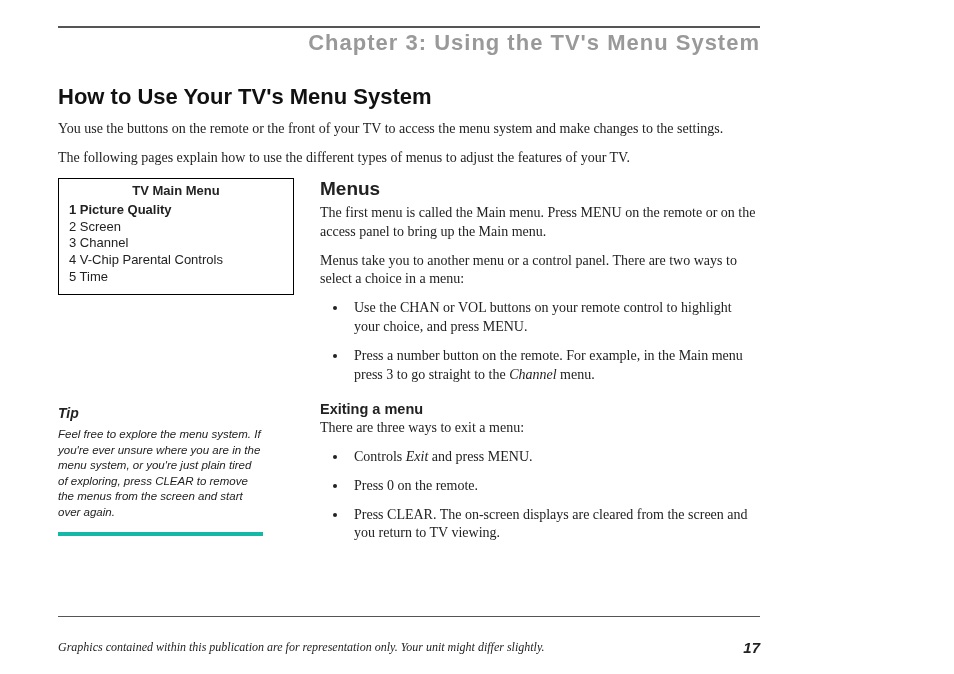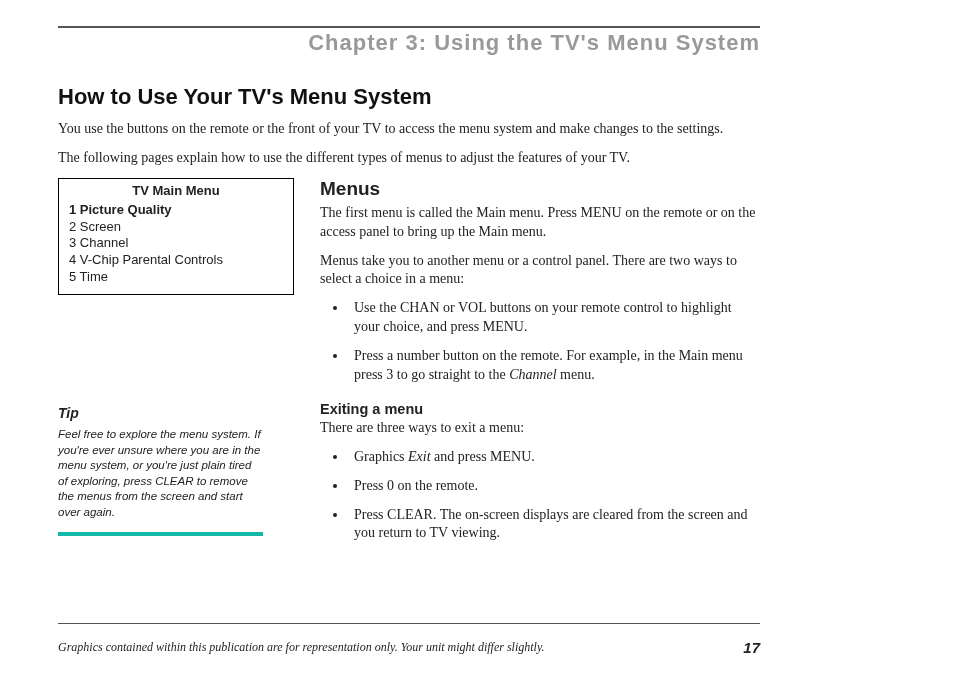--- a/index.html
+++ b/index.html
@@ -110,21 +110,21 @@
     font-size: 14.5px;
     margin: 16px 0 2px 0;
   }
   .ital { font-style: italic; }
   .footer {
     position: absolute;
     left: 58px;
     right: 38px;
     bottom: 18px;
     border-top: 1px solid #555;
-    padding-top: 15px;
+    padding-top: 22px;
     display: flex;
     justify-content: space-between;
     align-items: center;
   }
   .footer-text {
     font-style: italic;
     font-size: 12px;
   }
   .page-num {
     font-family: Arial, Helvetica, sans-serif;
@@ -170,21 +170,21 @@
       <p>The first menu is called the Main menu. Press MENU on the remote or on the access panel to bring up the Main menu.</p>
       <p>Menus take you to another menu or a control panel. There are two ways to select a choice in a menu:</p>
       <ul>
         <li>Use the CHAN or VOL buttons on your remote control to highlight your choice, and press MENU.</li>
         <li><span>Press a number button on the remote. For example, in the Main menu press 3 to go straight to the </span><span class="ital">Channel</span><span> menu.</span></li>
       </ul>
 
       <div class="sub-h2">Exiting a menu</div>
       <p>There are three ways to exit a menu:</p>
       <ul>
-        <li><span>Graphics </span><span class="ital">Exit</span><span> and press MENU.</span></li>
+        <li><span>Controls </span><span class="ital">Exit</span><span> and press MENU.</span></li>
         <li>Press 0 on the remote.</li>
         <li>Press CLEAR. The on-screen displays are cleared from the screen and you return to TV viewing.</li>
       </ul>
     </div>
   </div>
 
   <div class="footer">
     <span class="footer-text">Graphics contained within this publication are for representation only. Your unit might differ slightly.</span>
     <span class="page-num">17</span>
   </div>

